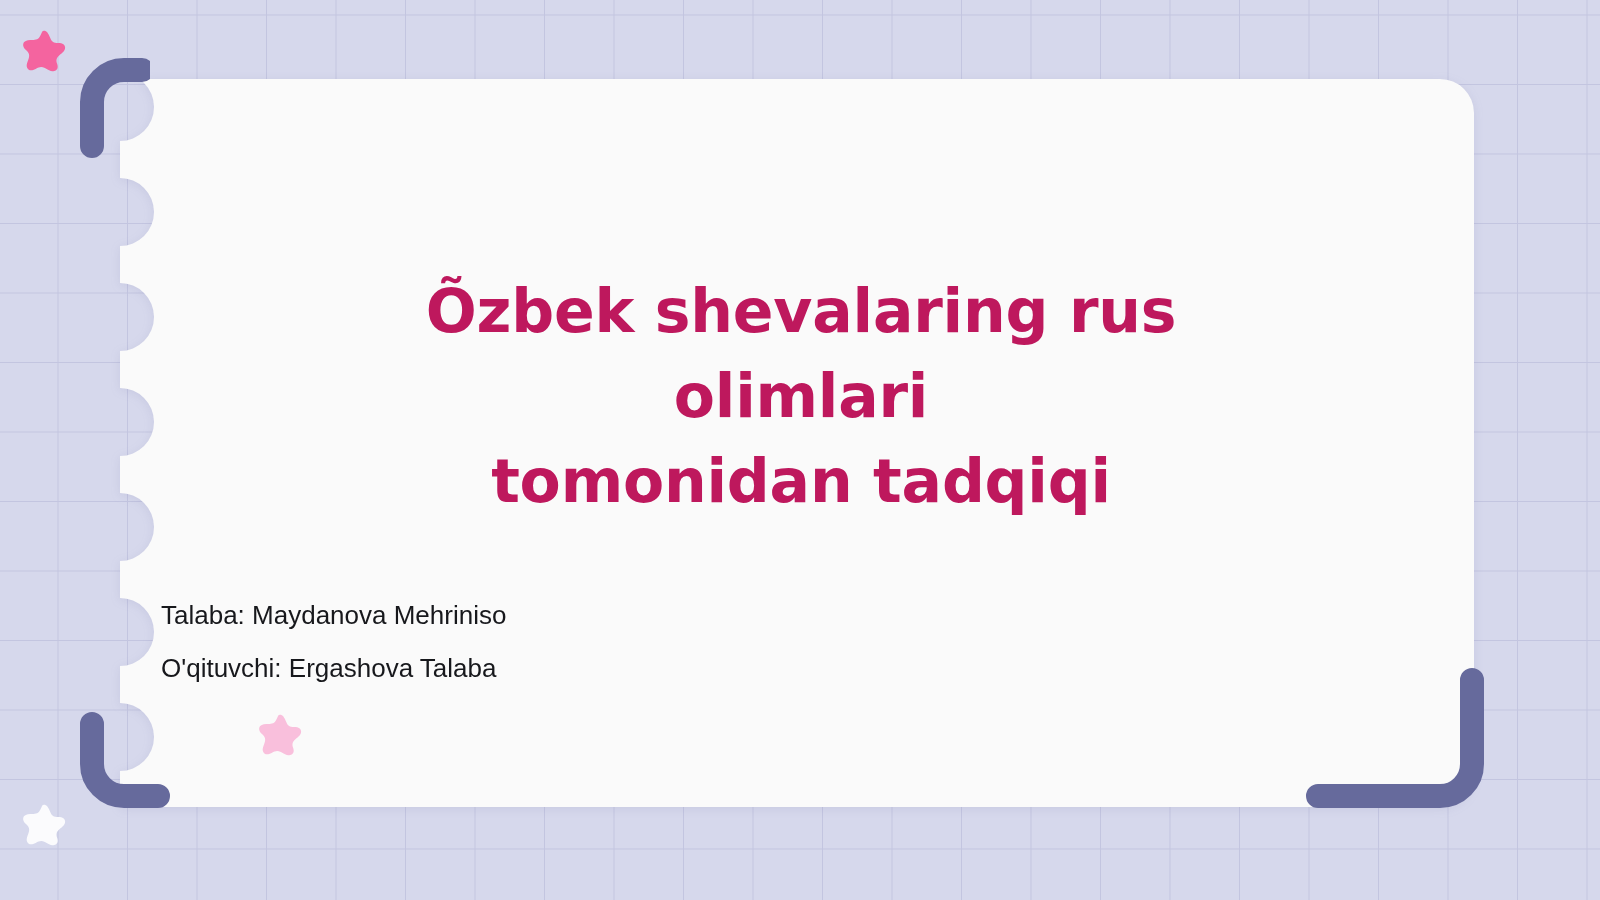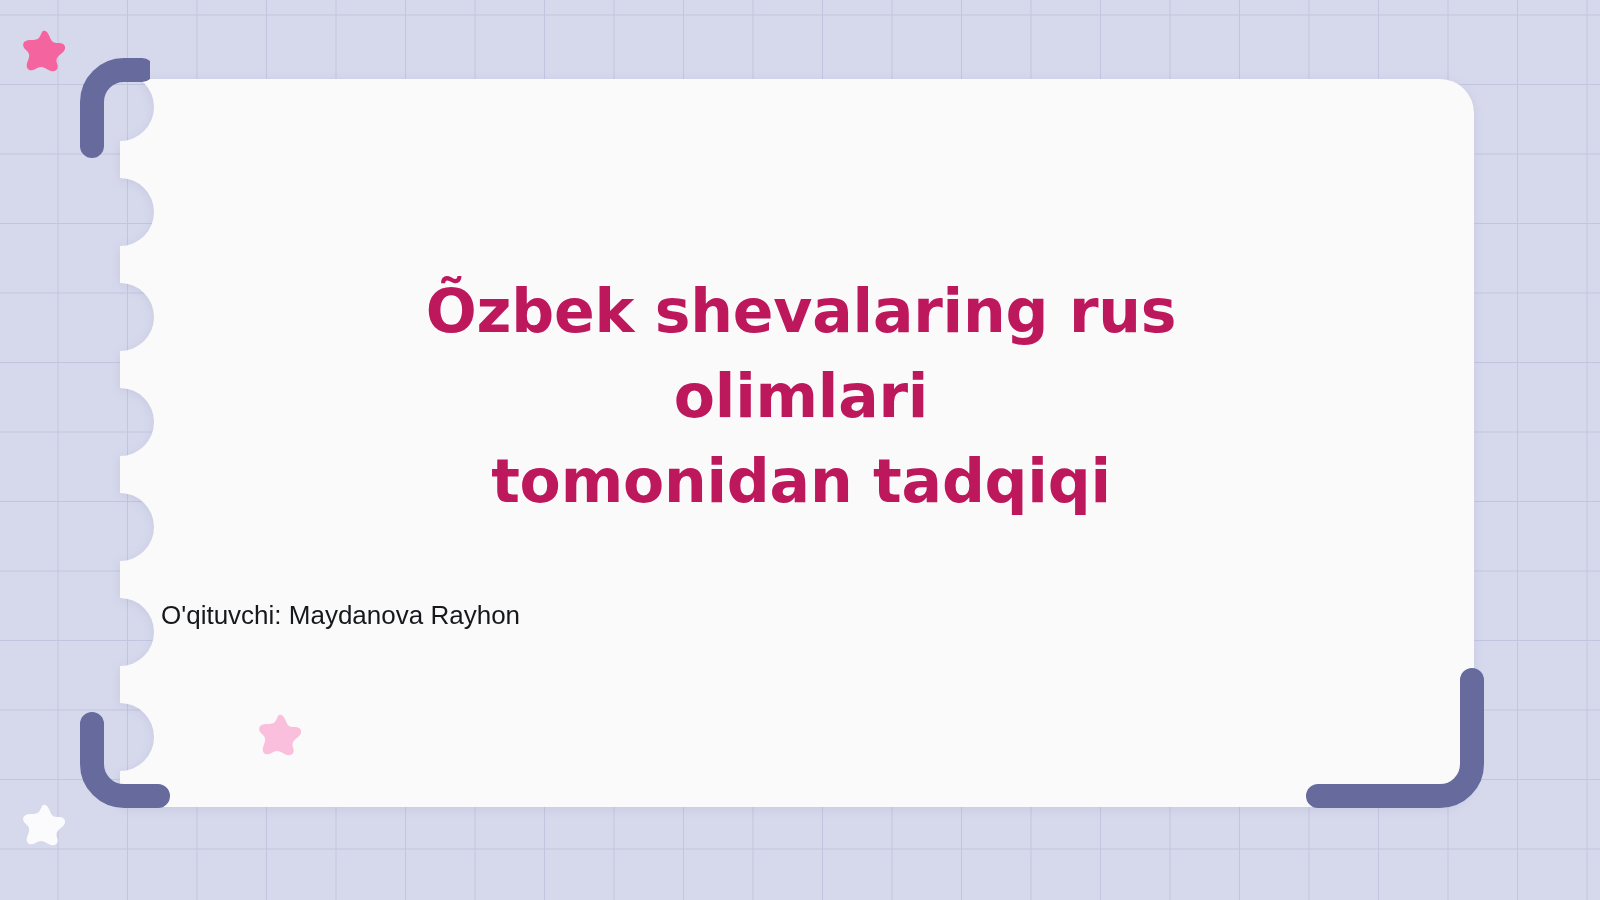--- a/index.html
+++ b/index.html
@@ -141,21 +141,22 @@
         A 34 34 0 0 0 34 -6
         Z
       "></path>
     </svg>
 
     <div class="card-content">
       <div class="title">Õzbek shevalaring rus olimlari
 tomonidan tadqiqi</div>
 
       <div class="credits">
-        <div class="credit-line">O'qituvchi: Maydanova Rayhon</div>
+        <div class="credit-line">Talaba: Maydanova Mehriniso</div>
+        <div class="credit-line">O'qituvchi: Ergashova Talaba</div>
       </div>
     </div>
   </div>
 
   <div class="bracket bracket-tl">
     <svg width="72" height="100" viewBox="0 0 72 100" xmlns="http://www.w3.org/2000/svg">
       <path d="M 64 12 L 46 12 A 32 32 0 0 0 14 44 L 14 88" stroke="#666a9c" stroke-width="24" stroke-linecap="round" fill="none"></path>
     </svg>
   </div>
 

